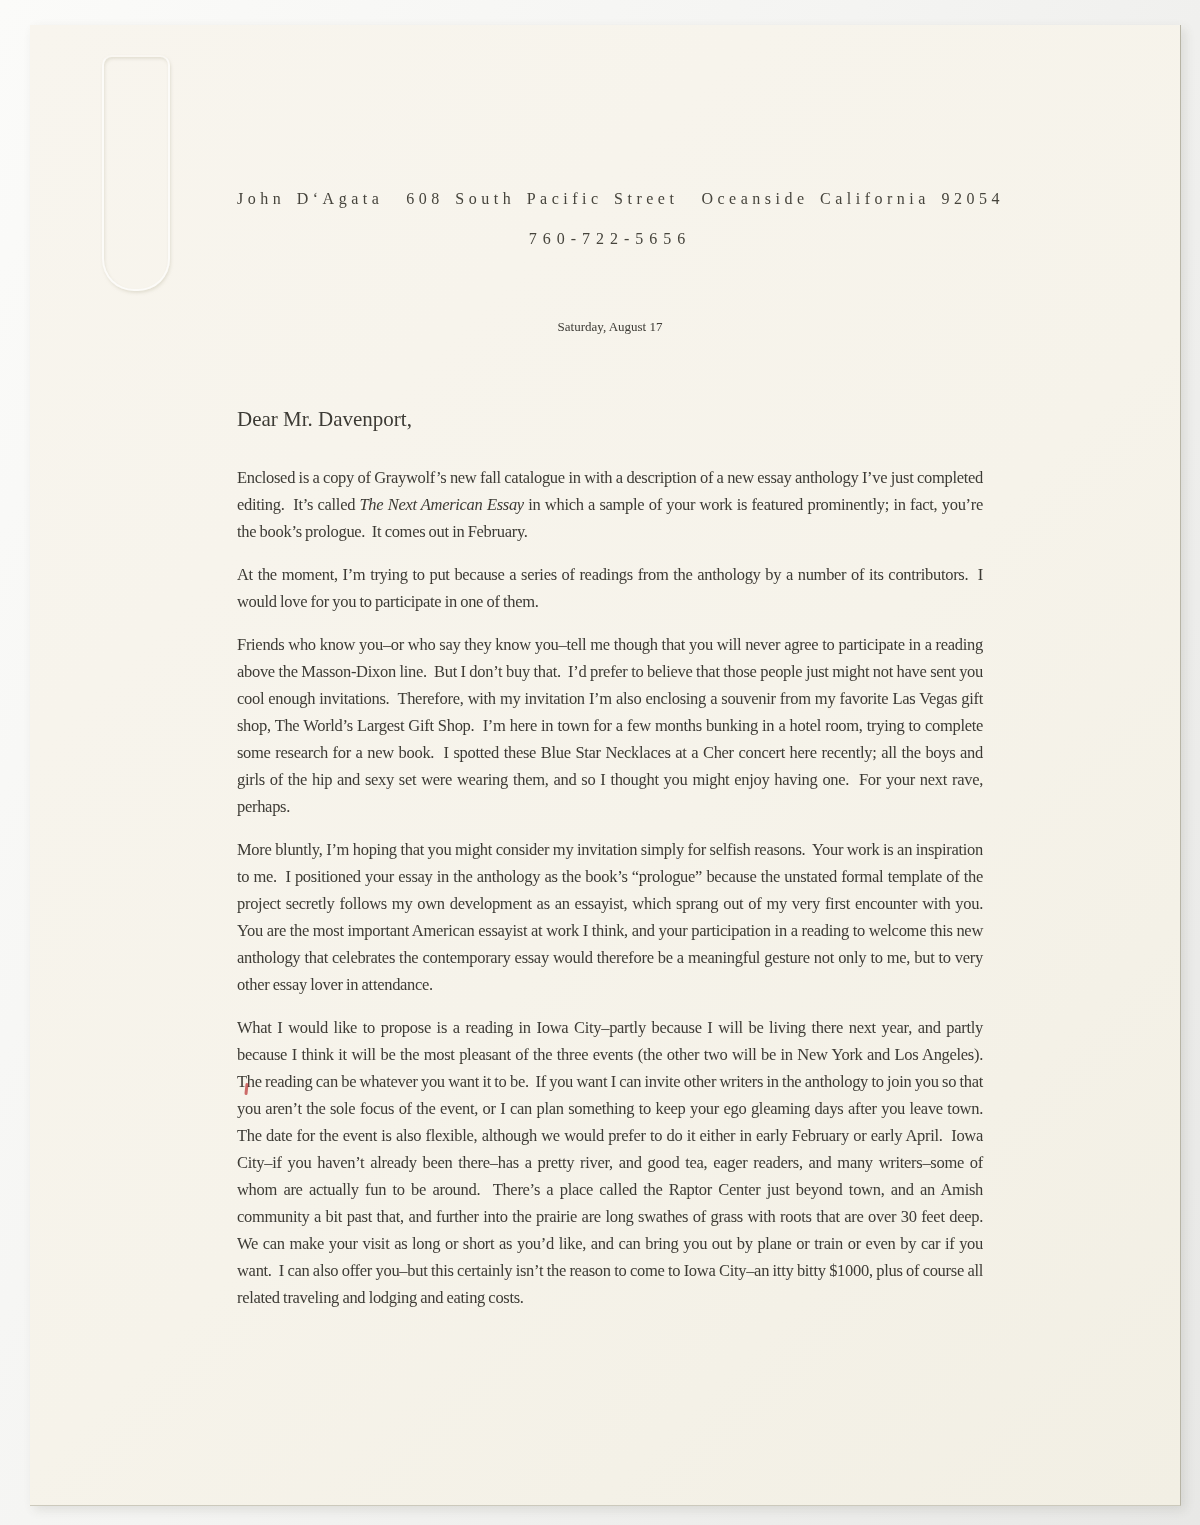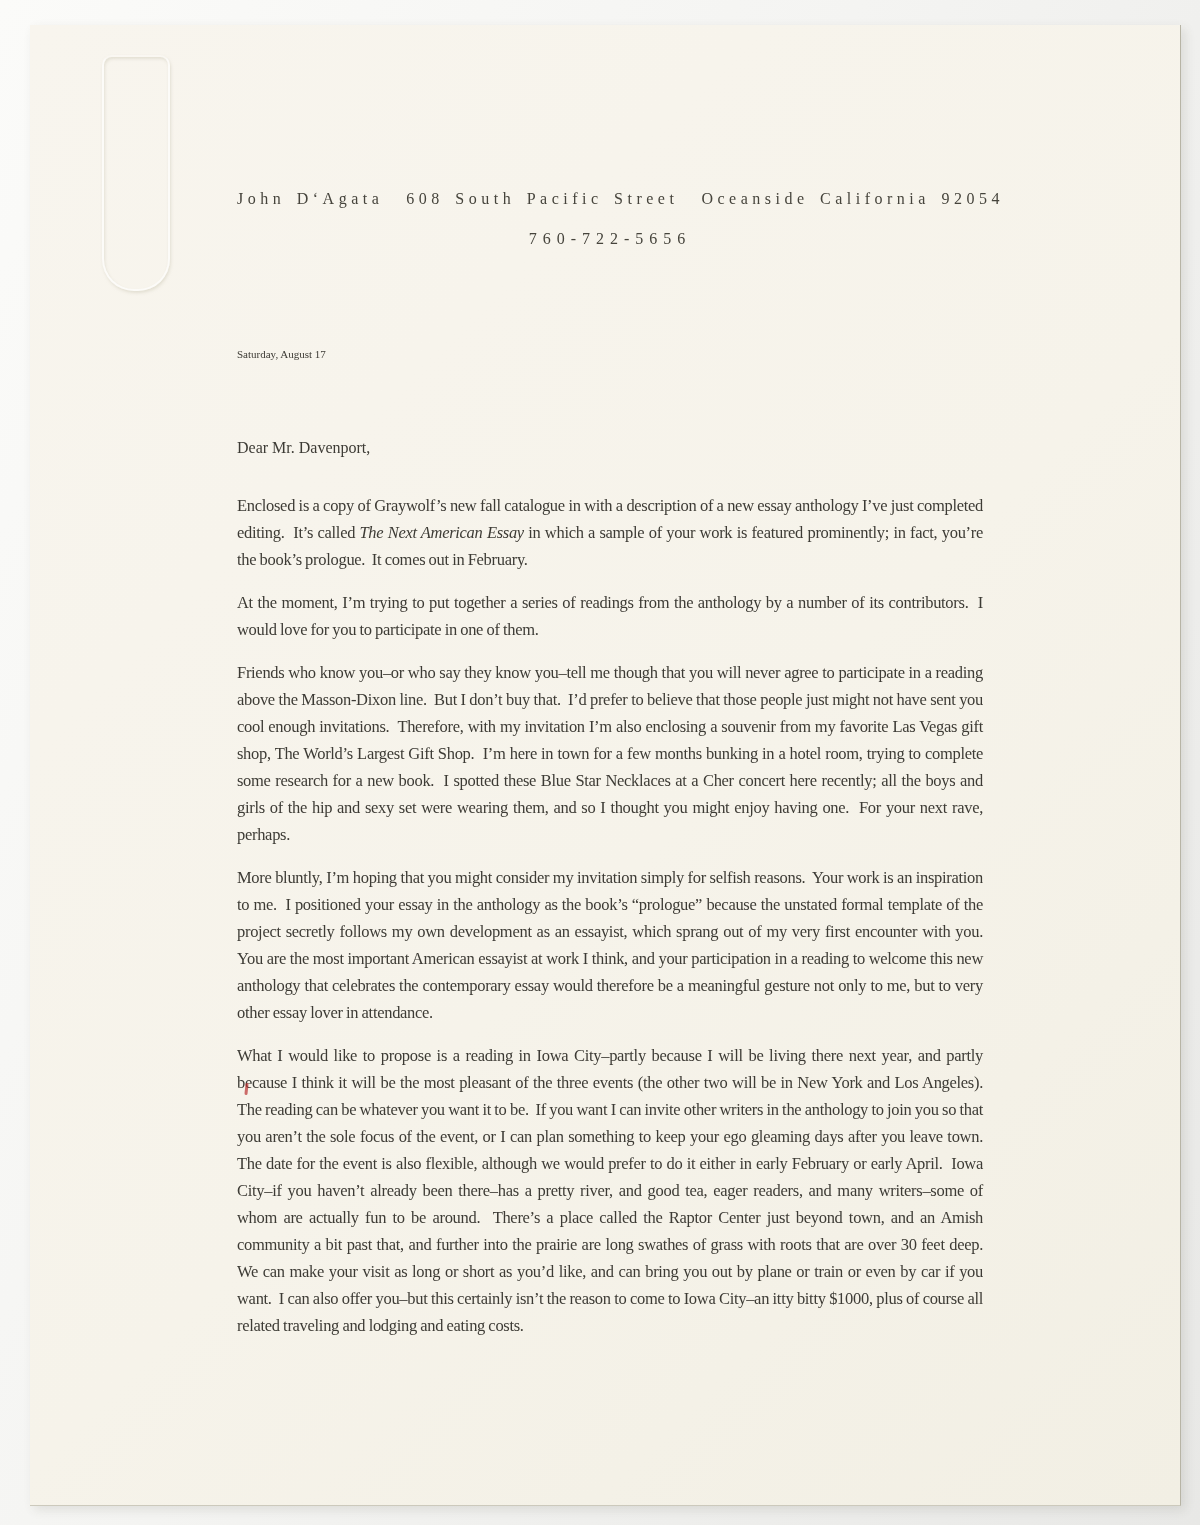--- a/index.html
+++ b/index.html
@@ -66,30 +66,30 @@
   .header-phone {
     margin-top: 22px;
     text-align: center;
     font-size: 16px;
     letter-spacing: 6px;
     white-space: pre;
     color: #46443c;
   }
 
   .date-line {
-    margin-top: 93px;
-    text-align: left;
-    font-size: 11px;
+    margin-top: 65px;
+    text-align: center;
+    font-size: 13px;
     line-height: 27px;
   }
 
   .salutation {
     margin-top: 66px;
     margin-bottom: 31px;
-    font-size: 16px;
+    font-size: 21px;
     line-height: 27px;
   }
 
   p.body-par {
     margin: 16px 0 13px 0;
     font-size: 16.5px;
     letter-spacing: -0.3px;
     word-spacing: -0.5px;
     line-height: 27px;
     text-align: justify;
@@ -126,21 +126,21 @@
       <div class="header-name">John D‘Agata  608 South Pacific Street  Oceanside California 92054</div>
 
       <div class="header-phone">760-722-5656</div>
 
       <div class="date-line">Saturday, August 17</div>
 
       <div class="salutation">Dear Mr. Davenport,</div>
 
       <p class="body-par"><span>Enclosed is a copy of Graywolf’s new fall catalogue in with a description of a new essay anthology I’ve just completed editing.  It’s called </span><em>The Next American Essay</em><span> in which a sample of your work is featured prominently; in fact, you’re the book’s prologue.  It comes out in February.</span></p>
 
-      <p class="body-par">At the moment, I’m trying to put together a series of readings from the anthology by a number of its contributors.  I would love for you to participate in one of them.</p>
+      <p class="body-par">At the moment, I’m trying to put because a series of readings from the anthology by a number of its contributors.  I would love for you to participate in one of them.</p>
 
       <p class="body-par">Friends who know you–or who say they know you–tell me though that you will never agree to participate in a reading above the Masson-Dixon line.  But I don’t buy that.  I’d prefer to believe that those people just might not have sent you cool enough invitations.  Therefore, with my invitation I’m also enclosing a souvenir from my favorite Las Vegas gift shop, The World’s Largest Gift Shop.  I’m here in town for a few months bunking in a hotel room, trying to complete some research for a new book.  I spotted these Blue Star Necklaces at a Cher concert here recently; all the boys and girls of the hip and sexy set were wearing them, and so I thought you might enjoy having one.  For your next rave, perhaps.</p>
 
       <p class="body-par">More bluntly, I’m hoping that you might consider my invitation simply for selfish reasons.  Your work is an inspiration to me.  I positioned your essay in the anthology as the book’s “prologue” because the unstated formal template of the project secretly follows my own development as an essayist, which sprang out of my very first encounter with you.  You are the most important American essayist at work I think, and your participation in a reading to welcome this new anthology that celebrates the contemporary essay would therefore be a meaningful gesture not only to me, but to very other essay lover in attendance.</p>
 
       <p class="body-par">What I would like to propose is a reading in Iowa City–partly because I will be living there next year, and partly because I think it will be the most pleasant of the three events (the other two will be in New York and Los Angeles).  The reading can be whatever you want it to be.  If you want I can invite other writers in the anthology to join you so that you aren’t the sole focus of the event, or I can plan something to keep your ego gleaming days after you leave town.  The date for the event is also flexible, although we would prefer to do it either in early February or early April.  Iowa City–if you haven’t already been there–has a pretty river, and good tea, eager readers, and many writers–some of whom are actually fun to be around.  There’s a place called the Raptor Center just beyond town, and an Amish community a bit past that, and further into the prairie are long swathes of grass with roots that are over 30 feet deep.  We can make your visit as long or short as you’d like, and can bring you out by plane or train or even by car if you want.  I can also offer you–but this certainly isn’t the reason to come to Iowa City–an itty bitty $1000, plus of course all related traveling and lodging and eating costs.</p>
 
     </div>
 
     <div class="red-pen-mark"></div>

